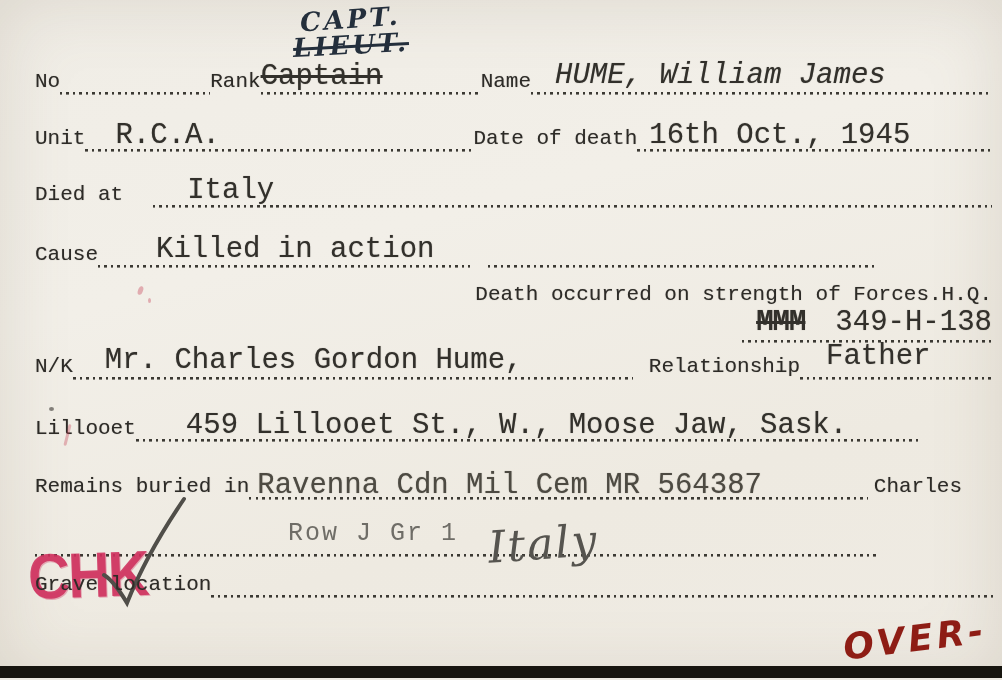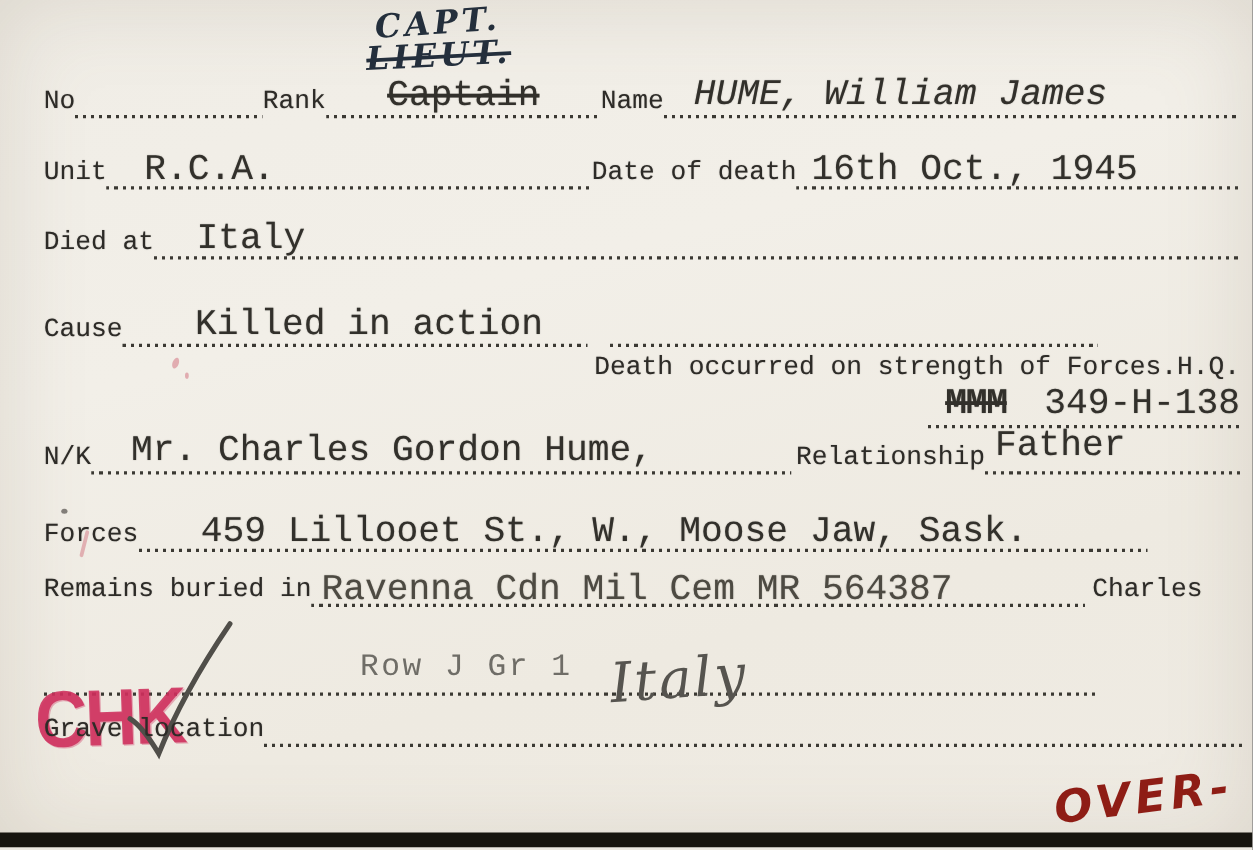--- a/index.html
+++ b/index.html
@@ -53,48 +53,48 @@
 
 <div class="card">
 
   <div class="hand ink" style="left:300px;top:4px;font-size:26px;transform:rotate(-4deg);">CAPT.</div>
   <div class="hand ink struck" style="left:293px;top:30px;font-size:26px;transform:rotate(-3deg);text-decoration-thickness:3px;">LIEUT.</div>
 
   <div class="row" style="top:57px;">
     <span class="lbl">No</span>
     <span class="fill" style="width:150px;"></span>
     <span class="lbl">Rank</span>
-    <span class="fill" style="width:220px;justify-content:center;">
+    <span class="fill" style="width:220px;">
       <span class="val struck" style="margin-bottom:4px;">Captain</span>
     </span>
     <span class="lbl">Name</span>
     <span class="fill grow">
       <span class="val" style="margin-left:24px;margin-bottom:5px;font-style:italic;">HUME, William James</span>
     </span>
   </div>
 
   <div class="row" style="top:114px;">
     <span class="lbl">Unit</span>
     <span class="fill" style="width:388px;">
       <span class="val" style="margin-left:30px;margin-bottom:2px;">R.C.A.</span>
     </span>
     <span class="lbl">Date of death</span>
     <span class="fill grow">
       <span class="val" style="margin-left:12px;margin-bottom:2px;">16th Oct., 1945</span>
     </span>
   </div>
 
-  <div class="row" style="top:170px;">
+  <div class="row" style="top:170px;gap:30px;">
     <span class="lbl">Died at</span>
     <span class="fill grow">
       <span class="val" style="margin-left:34px;margin-bottom:3px;">Italy</span>
     </span>
   </div>
 
-  <div class="row" style="top:240px;right:124px;text-align:right;">
+  <div class="row" style="top:230px;right:124px;text-align:right;">
     <span class="lbl">Cause</span>
     <span class="fill" style="width:372px;">
       <span class="val" style="margin-left:58px;margin-bottom:4px;">Killed in action</span>
     </span>
     <span class="spacer" style="width:18px;"></span>
     <span class="fill grow"></span>
   </div>
 
   <div class="row" style="top:284px;flex-direction:column;">
     <span class="lbl">Death occurred on strength of Forces.H.Q.</span>
@@ -102,34 +102,34 @@
       <span class="val struck heavy" style="margin-left:14px;margin-bottom:6px;">MMM</span>
       <span class="val" style="margin-left:30px;margin-bottom:6px;">349-H-138</span>
     </span>
   </div>
 
   <div class="row" style="top:342px;">
     <span class="lbl">N/K</span>
     <span class="fill" style="width:560px;">
       <span class="val" style="margin-left:32px;margin-bottom:5px;">Mr. Charles Gordon Hume,</span>
     </span>
-    <span class="lbl" style="margin-left:4px;">Relationship</span>
+    <span class="lbl" style="margin-left:16px;">Relationship</span>
     <span class="fill grow">
-      <span class="val" style="margin-left:8px;margin-bottom:9px;text-align:center;">Father</span>
+      <span class="val" style="margin-left:26px;margin-bottom:9px;text-align:center;">Father</span>
     </span>
   </div>
 
   <div class="row" style="top:404px;right:84px;">
-    <span class="lbl">Forces</span>
+    <span class="lbl">Lillooet</span>
     <span class="fill grow">
       <span class="val" style="margin-left:50px;margin-bottom:2px;">459 Lillooet St., W., Moose Jaw, Sask.</span>
     </span>
   </div>
 
-  <div class="row" style="top:448px;right:40px;">
+  <div class="row" style="top:462px;right:40px;">
     <span class="lbl">Remains buried in</span>
     <span class="fill grow">
       <span class="val" style="margin-left:8px;margin-bottom:0;color:#4d4a42;">Ravenna Cdn Mil Cem MR 564387</span>
     </span>
     <span class="lbl" style="margin-left:6px;">Charles</span>
   </div>
 
   <div class="typed-gray" style="left:288px;top:519px;">Row J Gr 1</div>
   <div class="row" style="top:519px;right:124px;">
     <span class="fill grow"></span>

